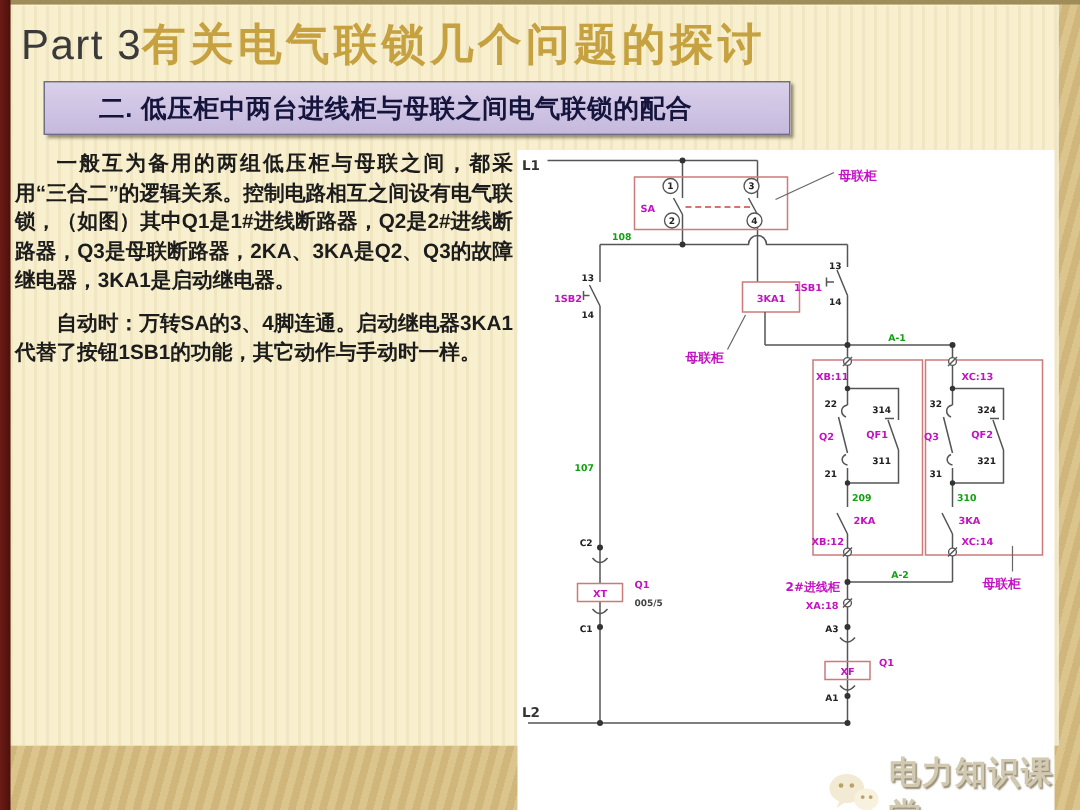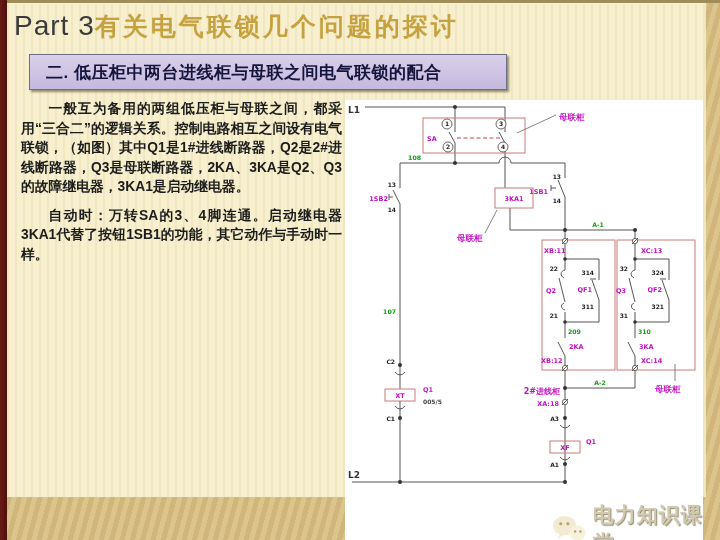--- a/index.html
+++ b/index.html
@@ -7,30 +7,30 @@
          font-family:"Liberation Sans","DejaVu Sans",sans-serif;
          background:repeating-linear-gradient(105deg,#dcc48d 0 5px,#d0b67a 5px 10px);}
   #topline{position:absolute;left:0;top:0;width:720px;height:3px;background:#a08c58}
   #slide{position:absolute;left:7px;top:3px;width:698px;height:494px;
          background:repeating-linear-gradient(90deg,rgba(190,165,110,.12) 0 2px,rgba(0,0,0,0) 2px 8px),#f7efcd;
          box-shadow:1px 0 0 rgba(255,255,255,.6), 0 1px 0 rgba(255,255,255,.4) inset;}
   #leftbar{position:absolute;left:0;top:0;width:7px;height:540px;
          background:linear-gradient(90deg,#6b1b15,#4d100c)}
   .hdr{position:absolute;left:7px;top:8px;height:40px;white-space:nowrap}
   .hdr .part{font-size:28px;font-weight:normal;color:#3a3a3a;letter-spacing:1px}
-  .hdr .cn{font-size:25px;font-weight:bold;color:#c6a13f;letter-spacing:3px;
+  .hdr .cn{font-size:29px;font-weight:bold;color:#c6a13f;letter-spacing:3px;
            font-family:Liberation Mono, monospace}
   #subtitle{position:absolute;left:29px;top:54px;width:460px;height:34px;
       background:linear-gradient(#d9d0ea,#c5b9dd);
       border:1px solid #6e6e86;box-shadow:2px 2px 2px rgba(70,60,40,.55);
-      display:flex;align-items:center;padding-left:16px;
+      display:flex;align-items:center;padding-left:36px;
       font-size:17px;font-weight:bold;color:#14143c;letter-spacing:.5px}
   #bodytext{position:absolute;left:10px;top:99px;width:332px;color:#1c1c1c;
       font-size:13.8px;font-weight:bold;line-height:1.42;text-align:justify}
-  #bodytext p{margin:0 0 9px 11px;text-indent:2em}
+  #bodytext p{margin:0 0 9px 0;text-indent:2em}
   #panel{position:absolute;left:345px;top:100px;width:358px;height:514px;background:#fff}
   
   .w{stroke:#555;stroke-width:1;fill:none}
   .pk{stroke:#cc7a7a;stroke-width:1;fill:none}
   .ptr{stroke:#666;stroke-width:.8;fill:none}
   .dash{stroke:#cc4444;stroke-width:1;stroke-dasharray:4 2.5;fill:none}
   .dot{fill:#333;stroke:none}
   .tm{fill:#fff;stroke:#555;stroke-width:.9}
   .t6{font:bold 6px "DejaVu Sans",sans-serif;fill:#222}
   .t6d{font:bold 6px "DejaVu Sans",sans-serif;fill:#444}

